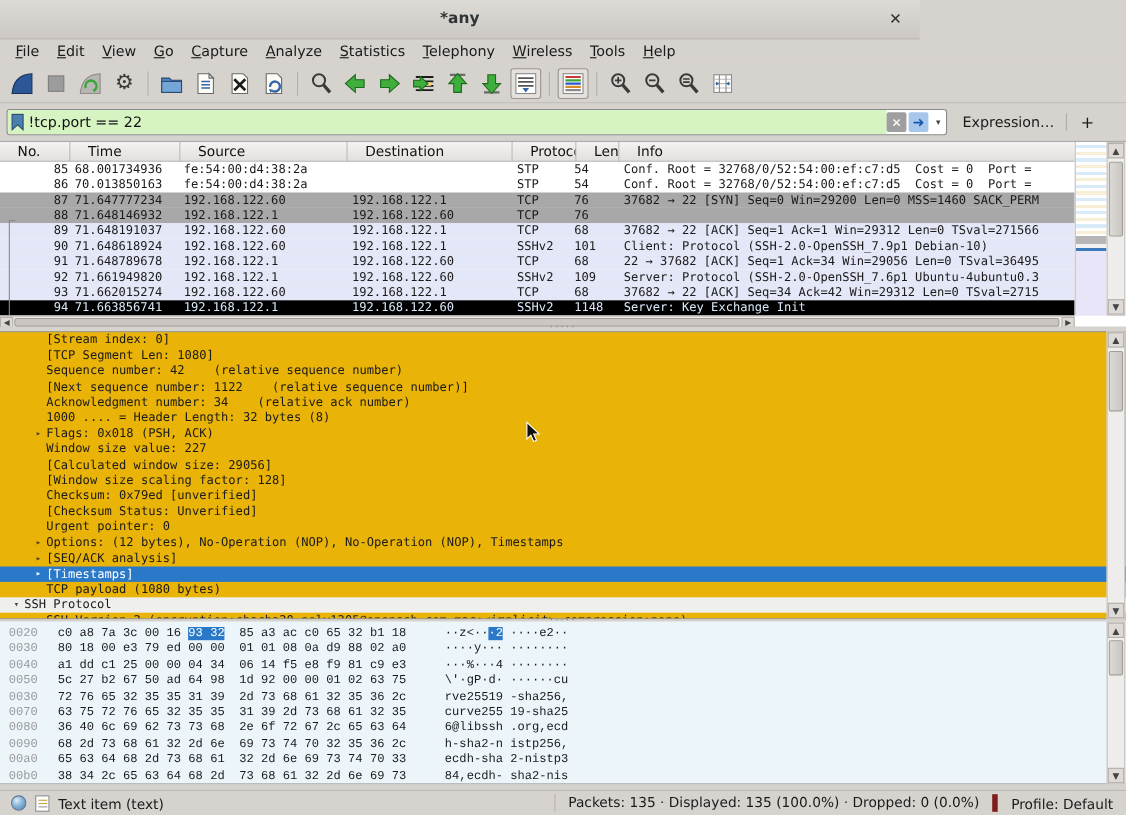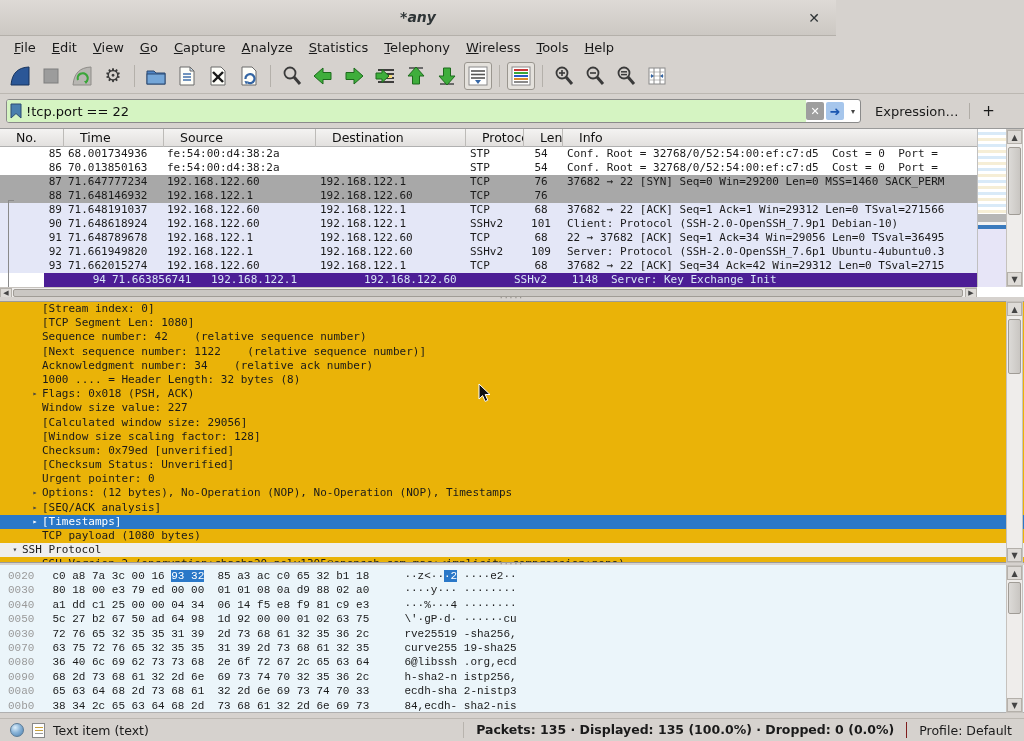--- a/index.html
+++ b/index.html
@@ -2,21 +2,21 @@
 <html><head>
 <meta charset="utf-8">
 <style>
   * { margin:0; padding:0; box-sizing:border-box; }
   html,body { width:1024px; height:741px; }
   body { font-family:"DejaVu Sans","Liberation Sans",sans-serif; font-size:13px; color:#1a1a1a; }
   #win { position:relative; width:1024px; height:741px; background:#d6d2ce; overflow:hidden; }
 
   
   .titlebar { position:absolute; left:0; top:0; width:836px; height:36px;
-    background:linear-gradient(#dedad6,#ccc8c3); border-bottom:1px solid #b4b0aa;font-style:italic; }
+    background:linear-gradient(#dedad6,#ccc8c3); border-bottom:1px solid #b4b0aa; }
   .title { position:absolute; left:0; right:0; top:9px; text-align:center; font-weight:bold; font-size:14px; color:#2e3436; }
   .close-x { position:absolute; right:12px; top:8px; width:20px; height:20px; text-align:center; line-height:20px;
     font-size:14px; font-weight:bold; color:#2e3436; cursor:pointer; }
 
   
   .menubar { position:absolute; left:0; top:36px; width:1024px; height:22px; background:#d6d2ce; display:flex; align-items:center; padding-left:6px;text-align:center; }
   .menu-item { display:inline-block; padding:2px 8px; color:#1a1a1a; }
   .menu-item::first-letter { text-decoration:underline; }
 
   
@@ -47,25 +47,25 @@
     border-right:1px solid #bdbbb8; overflow:hidden; white-space:nowrap; }
   .rows { position:absolute; left:0; top:18px; width:977px; height:140px; overflow:hidden;
     font-family:"DejaVu Sans Mono","Liberation Mono",monospace; font-size:11px; }
   .prow { position:relative; height:14px; line-height:14px; white-space:nowrap; }
   .prow span { position:absolute; top:0; overflow:hidden; white-space:pre; }
   .c-no   { left:0;   width:62px; text-align:right; }
   .c-time { left:68px; width:96px; }
   .c-src  { left:167px; width:150px; }
   .c-dst  { left:320px; width:146px; }
   .c-pro  { left:470px; width:52px; }
-  .c-len  { left:522px; width:38px; text-align:center; }
+  .c-len  { left:522px; width:38px; text-align:left; }
   .c-inf  { left:567px; width:408px; }
   .prow.gray { background:#a8a8a8; }
   .prow.tcp  { background:#e4e7f7; }
-  .prow.sel  { background:#4c1d95; color:#d9e8f8;margin-left:44px; }
+  .prow.sel  { background:#000000; color:#d9e8f8; }
   .stream-bracket { position:absolute; left:8px; top:53px; width:6px; height:98px; border-left:1px solid #8a8a8a; border-top:1px solid #8a8a8a; }
 
   
   .minimap { position:absolute; left:977px; top:0; width:29px; height:158px; border-left:1px solid #c0c0c0;
     background:
       linear-gradient(to bottom, rgba(0,0,0,0) 0 54%, #b6b6b6 54% 59%, #f2f2f2 59% 61%, #3a7abd 61% 63%, #e7e5f7 63% 100%),
       repeating-linear-gradient(to bottom, #ffffff 0 3px, #d9eaf8 3px 6px, #ffffff 6px 9px, #f6eed6 9px 12px); }
   .vscroll { position:absolute; width:17px; background:#efedeb; border:1px solid #c6c2bd; }
   .sb-arrow { position:absolute; left:0; width:15px; height:14px; background:#dedbd7; border:1px solid #b4b0aa;
     font-size:8px; color:#444; text-align:center; line-height:13px; }
@@ -96,21 +96,21 @@
   .hrow .hx { display:inline-block; width:352px; }
   .hl { background:#2a78c8; color:#fff; }
 
   
   .statusbar { position:absolute; left:0; top:718px; width:1024px; height:23px; background:#d6d2ce; border-top:1px solid #bcb8b2;
     display:flex; align-items:center; font-size:12.5px; }
   .sb-left { display:flex; align-items:center; gap:8px; padding-left:10px; flex:1; }
   .expert-dot { width:14px; height:14px; border-radius:50%; border:1px solid #5a7a96; background:radial-gradient(circle at 35% 30%, #dceefa 0%, #8ab4d8 45%, #4a7fae 100%); }
   .note-ico { width:13px; height:15px; background:#fdfdfd; border:1px solid #888; position:relative; }
   .note-ico::after { content:""; position:absolute; left:2px; top:3px; width:8px; height:1px; background:#caa23a; box-shadow:0 3px 0 #caa23a, 0 6px 0 #999; }
-  .sb-mid { padding:0 12px; border-left:1px solid #b8b4ae; border-right:1px solid #7f1d1d; height:16px; line-height:16px;font-weight:bold; }
+  .sb-mid { padding:0 12px; border-left:1px solid #b8b4ae; border-right:5px solid #7f1d1d; height:16px; line-height:16px; }
   .sb-right { padding:0 12px 0 12px; }
 
   
   .cursor { position:absolute; left:478px; top:383px; }
 
   svg { display:block; }
 </style>
 </head>
 <body>
 <div id="win">

